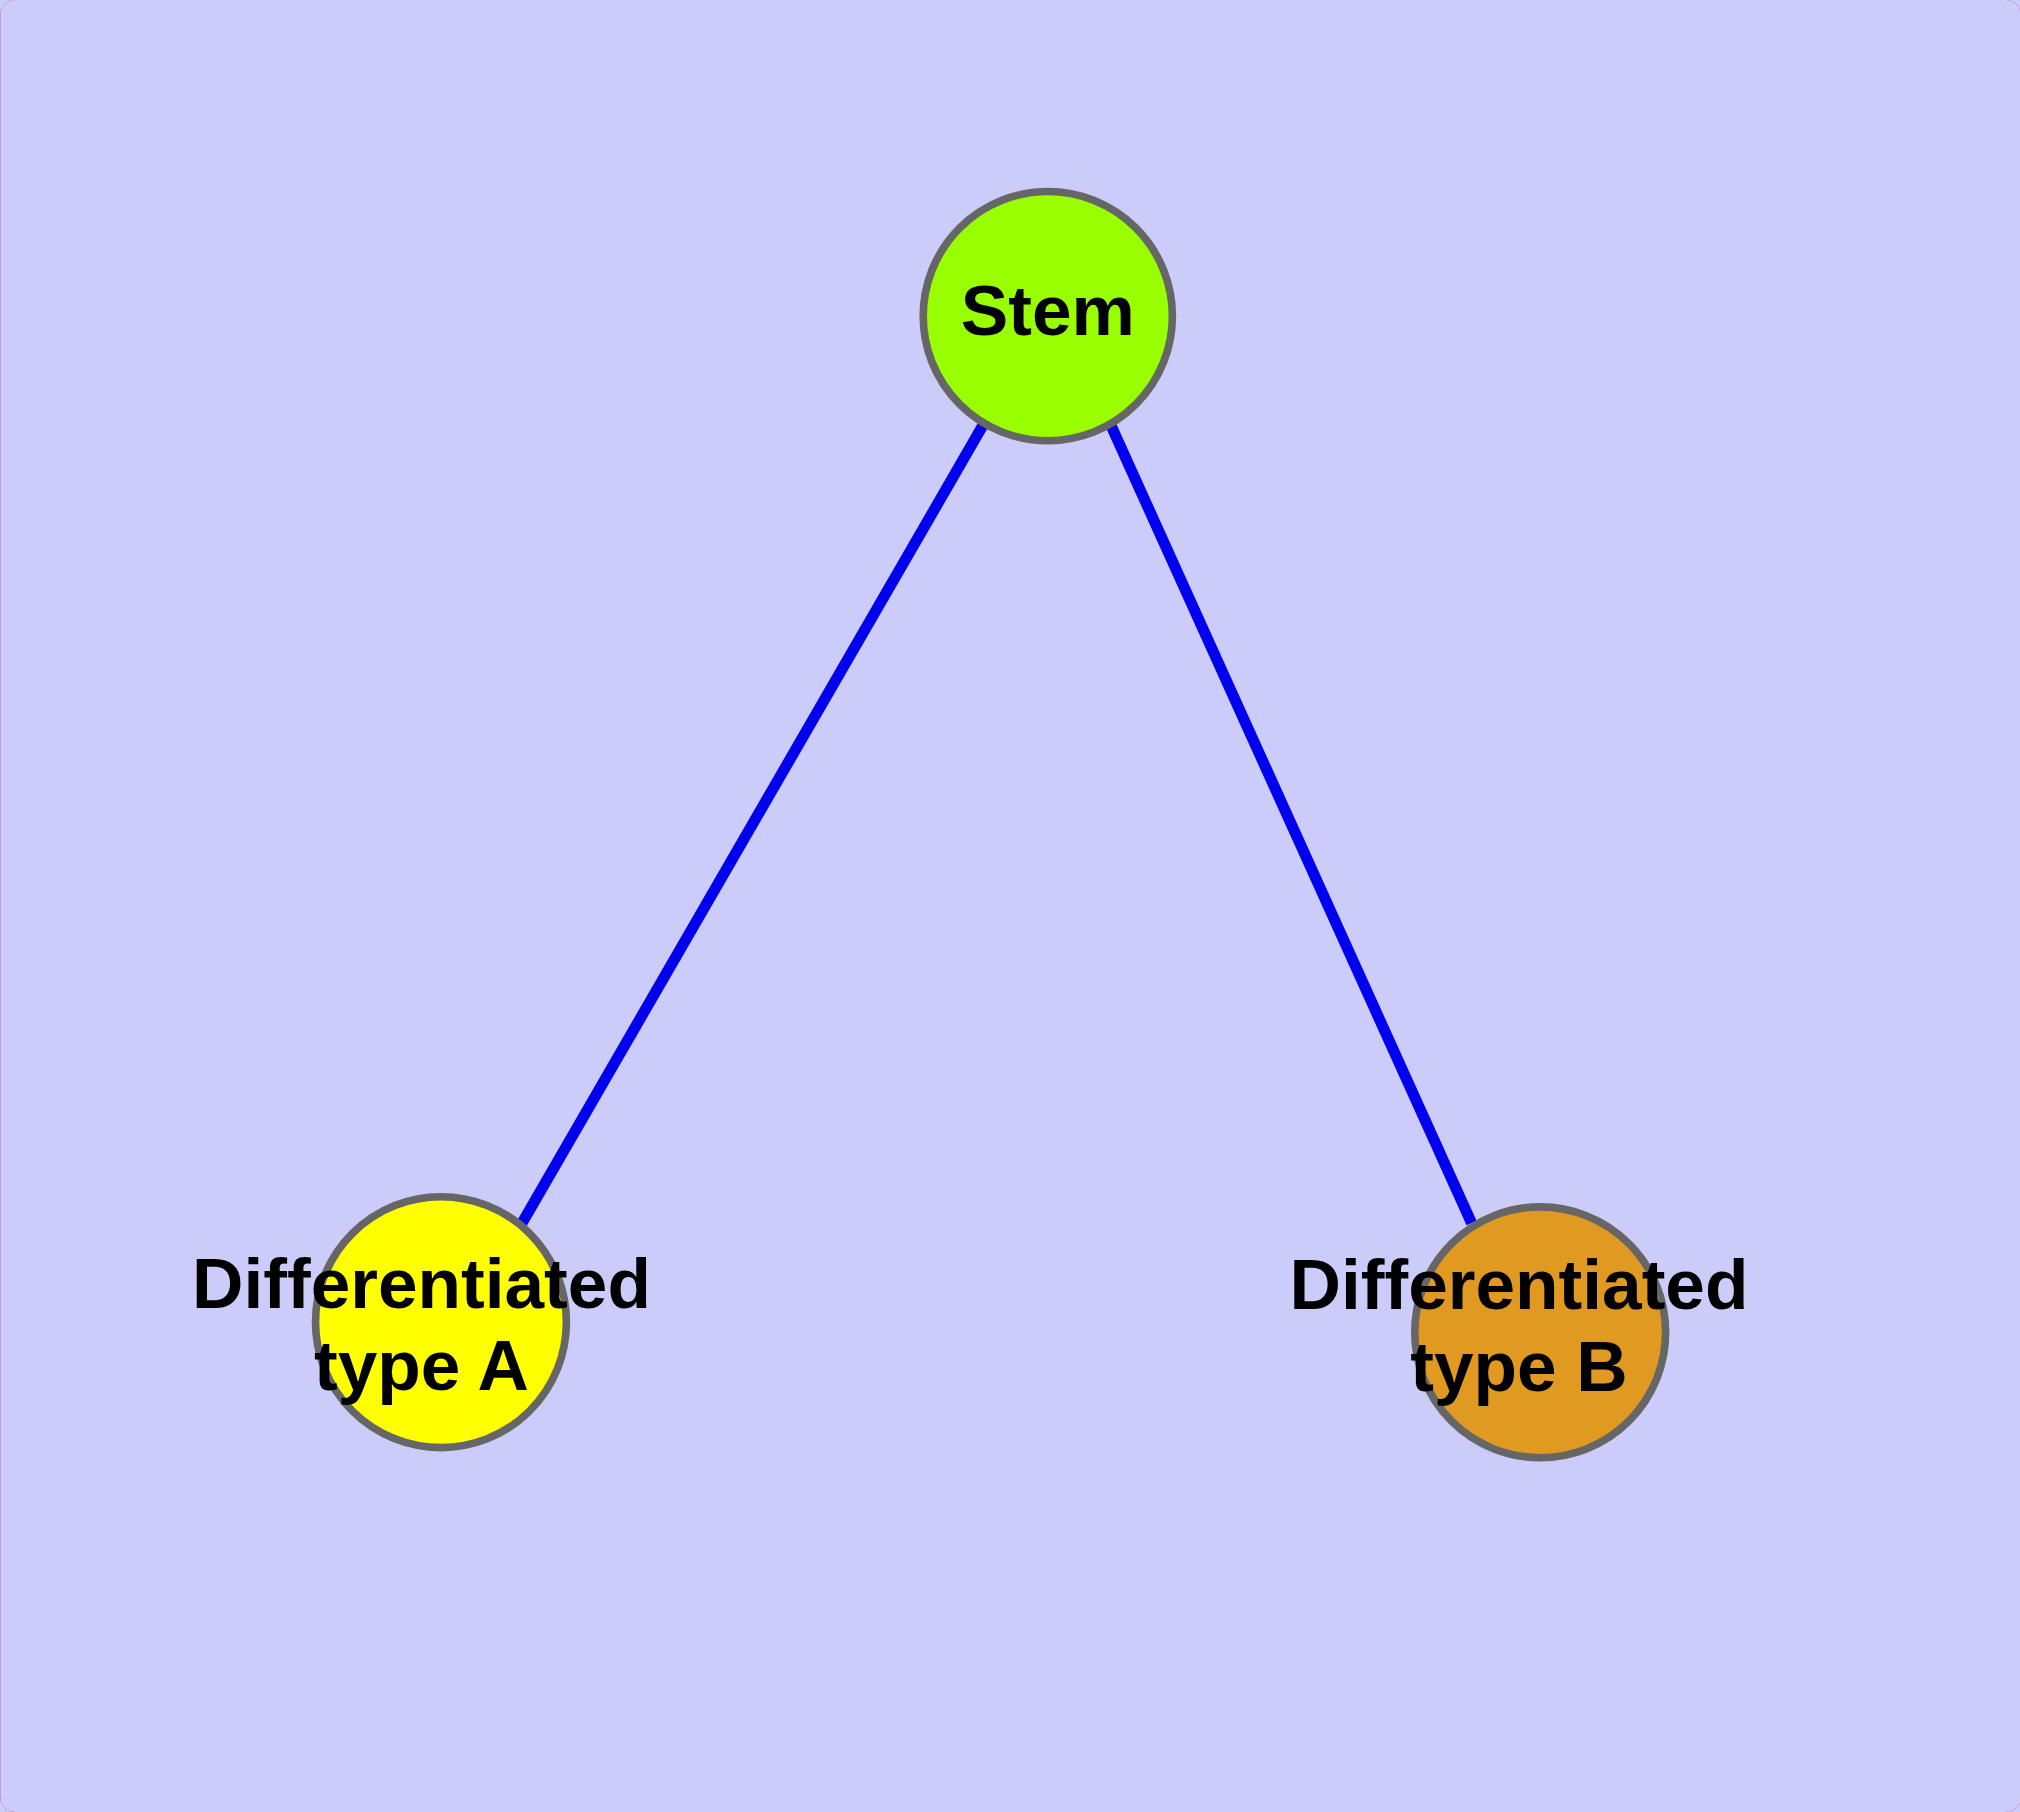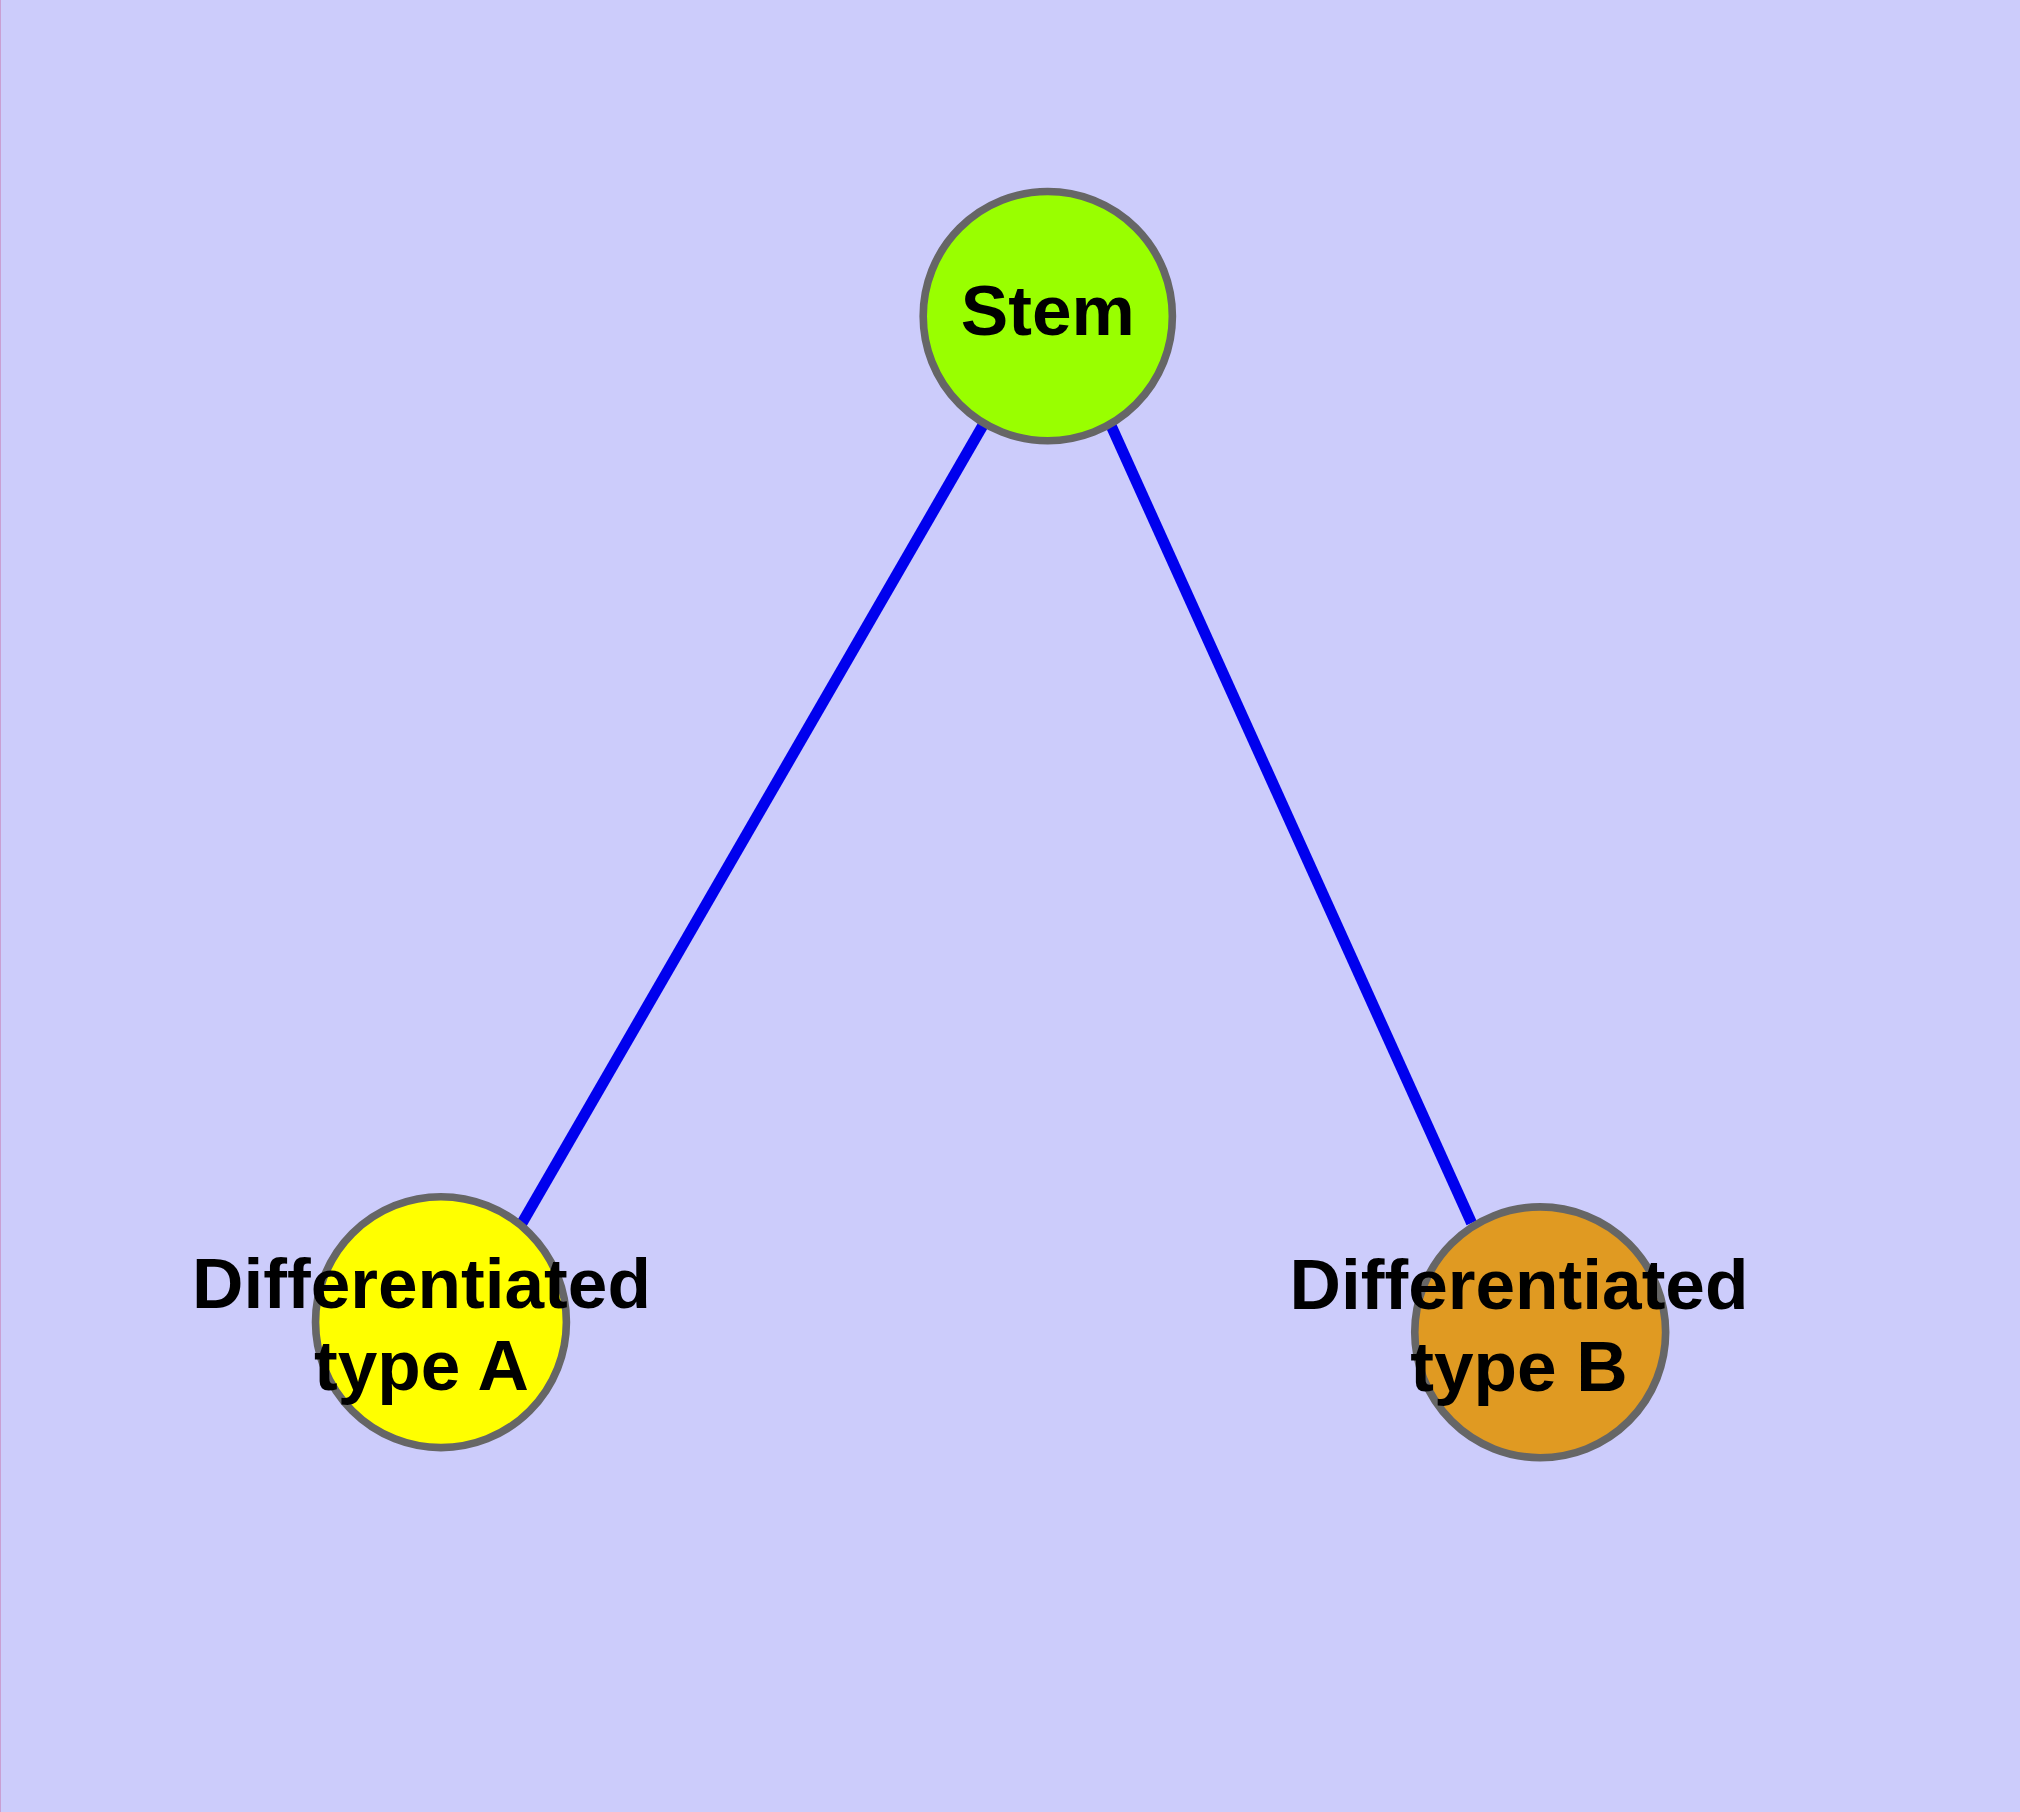--- a/index.html
+++ b/index.html
@@ -7,20 +7,21 @@
     padding: 0;
     background: #ccccfb;
   }
   #canvas {
     position: relative;
     width: 2021px;
     height: 1812px;
     background: #be185d;
     overflow: hidden;
     font-family: "Liberation Sans", sans-serif;
+    border-radius: 15px;
   }
   #graph-svg {
     position: absolute;
     left: 0;
     top: 0;
     width: 2021px;
     height: 1812px;
   }
   .node-group { cursor: default; }
   .node-circle {

